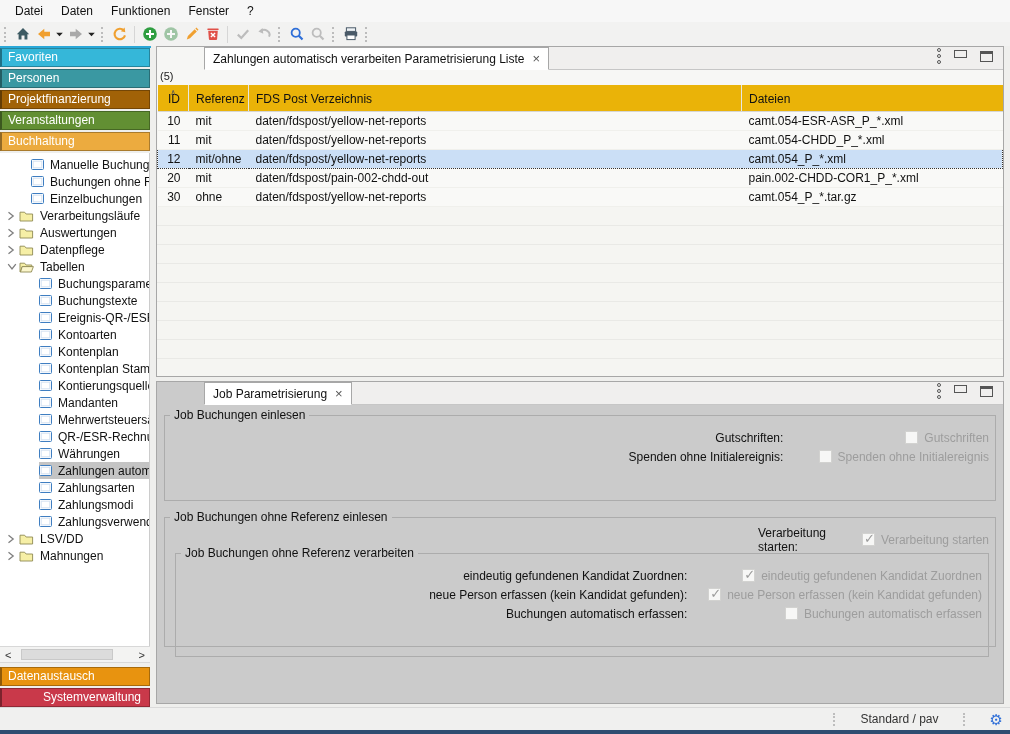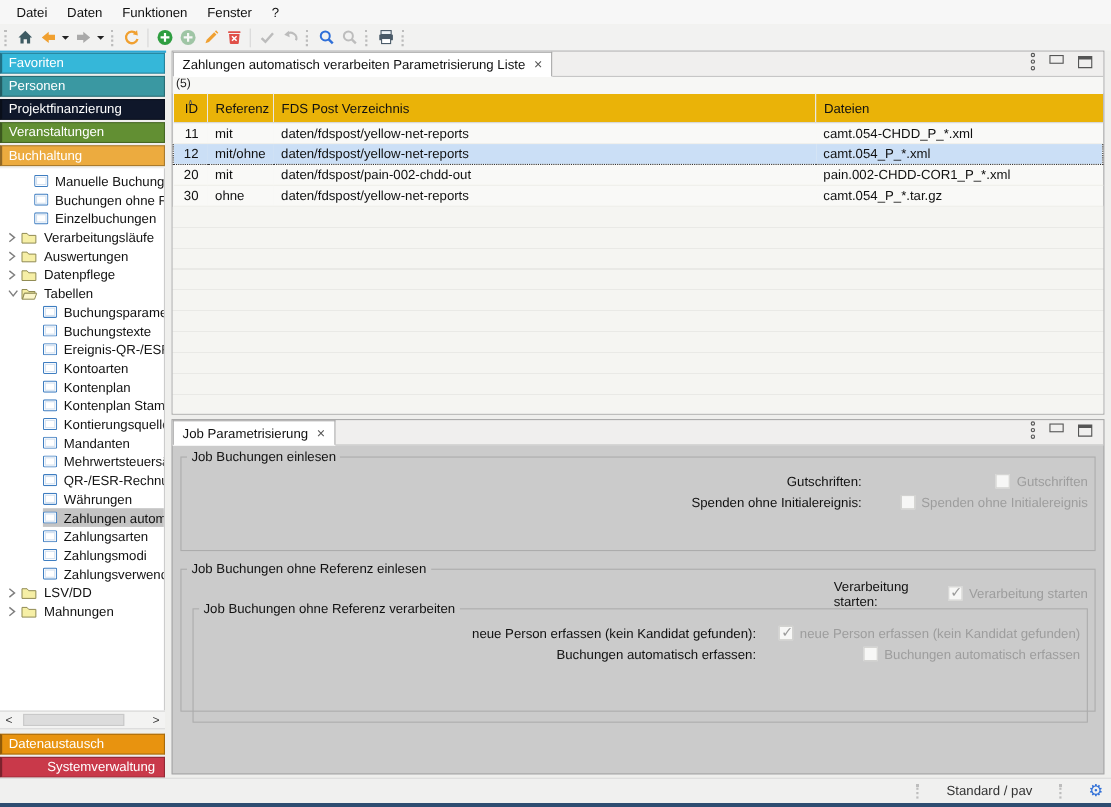--- a/index.html
+++ b/index.html
@@ -42,21 +42,21 @@
   #hscroll .thumb { position:absolute; left:21px; top:2px; width:92px; height:11px;
     background:#dcdcdc; border:1px solid #c9c9c9; }
   #bottom-secs { margin-top:4px; }
   
   #main { position:absolute; left:156px; top:46px; width:848px; height:658px; }
   .panel { position:absolute; left:0; width:848px; border:1px solid #a7a7a7;
     display:flex; flex-direction:column; }
   #list-panel { top:0; height:331px; background:#f6f6f4; }
   #job-panel  { top:335px; height:323px; background:#cbcbcb; }
   .tabstrip { height:23px; background:#f0efee; border-bottom:1px solid #c6c6c6;
-    display:flex; align-items:flex-end; flex:0 0 23px; }
+    display:flex; align-items:flex-end; flex:0 0 23px;margin-left:47px; }
   .tab { height:23px; margin-bottom:-1px; background:#fff; border:1px solid #a7a7a7;
     border-bottom:1px solid #fff; display:flex; align-items:center; gap:8px; padding:0 8px; }
   .tab-close { color:#555; font-size:13px; line-height:1; }
   .tab-actions { margin-left:auto; display:flex; align-items:center; gap:13px; padding:0 10px 5px 0; }
   .kebab { display:flex; flex-direction:column; gap:2px; }
   .kebab i { width:4px; height:4px; border:1px solid #555; border-radius:50%; display:block; }
   .btn-min { width:13px; height:8px; border:1px solid #555; align-self:flex-start; margin-top:2px; }
   .btn-max { width:13px; height:11px; border:1px solid #555; border-top-width:3px; }
   
   .count-row { height:15px; font-size:11px; padding-left:3px; background:#f7f7f5; color:#222; flex:0 0 15px; }
@@ -202,21 +202,21 @@
         <rect x="3.9" y="9" width="8.2" height="4.6" fill="#fff" stroke="#4a5a68"></rect>
       </svg>
   </span>
   <span class="grip"></span>
 </div>
 
 <div id="sidebar">
   <div id="top-secs">
       <div class="sec" style="background: rgb(53, 183, 217);">Favoriten</div>
       <div class="sec" style="background: rgb(58, 152, 162);">Personen</div>
-      <div class="sec" style="background: #0f172a;">Projektfinanzierung</div>
+      <div class="sec" style="background: #a16207;">Projektfinanzierung</div>
       <div class="sec" style="background: rgb(98, 143, 51);">Veranstaltungen</div>
       <div class="sec" style="background: rgb(236, 171, 63);">Buchhaltung</div>
     </div>
   <div id="tree">
       <div class="titem leaf0">
         <span class="selwrap">
           <span class="icon">
             <svg width="13" height="11" viewBox="0 0 13 11">
               <rect x="0.5" y="0.5" width="12" height="10" rx="1" fill="#fff" stroke="#3f7ec1"></rect>
               <rect x="2.2" y="2.2" width="8.6" height="6.6" fill="none" stroke="#d4e2f1"></rect>
@@ -543,20 +543,26 @@
         </colgroup>
       <thead>
           <tr id="thead-row">
             <th class="col-id"><span>ID</span><span class="sort-caret">∧</span></th>
             <th><span>Referenz</span></th>
             <th><span>FDS Post Verzeichnis</span></th>
             <th><span>Dateien</span></th>
           </tr>
         </thead>
       <tbody id="tbody">
+          <tr>
+            <td class="col-id">10</td>
+            <td>mit</td>
+            <td>daten/fdspost/yellow-net-reports</td>
+            <td>camt.054-ESR-ASR_P_*.xml</td>
+          </tr>
           <tr>
             <td class="col-id">11</td>
             <td>mit</td>
             <td>daten/fdspost/yellow-net-reports</td>
             <td>camt.054-CHDD_P_*.xml</td>
           </tr>
           <tr class="selected">
             <td class="col-id">12</td>
             <td>mit/ohne</td>
             <td>daten/fdspost/yellow-net-reports</td>
@@ -612,20 +618,25 @@
         <div class="groupbox" id="g2">
           <span class="legend">Job Buchungen ohne Referenz einlesen</span>
           <div class="frow">
             <span class="flabel">Verarbeitung starten:</span>
             <span class="cb checked"></span>
             <span class="fcap">Verarbeitung starten</span>
           </div>
           <div class="groupbox" id="g3">
             <span class="legend">Job Buchungen ohne Referenz verarbeiten</span>
             <div class="frow">
+              <span class="flabel">eindeutig gefundenen Kandidat Zuordnen:</span>
+              <span class="cb checked"></span>
+              <span class="fcap">eindeutig gefundenen Kandidat Zuordnen</span>
+            </div>
+            <div class="frow">
               <span class="flabel">neue Person erfassen (kein Kandidat gefunden):</span>
               <span class="cb checked"></span>
               <span class="fcap">neue Person erfassen (kein Kandidat gefunden)</span>
             </div>
             <div class="frow">
               <span class="flabel">Buchungen automatisch erfassen:</span>
               <span class="cb"></span>
               <span class="fcap">Buchungen automatisch erfassen</span>
             </div>
           </div>

